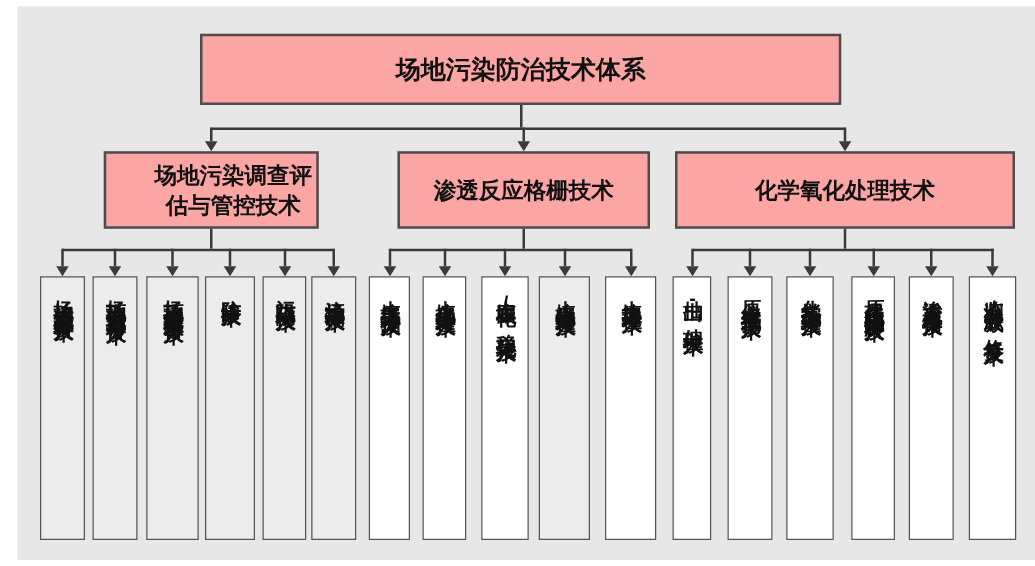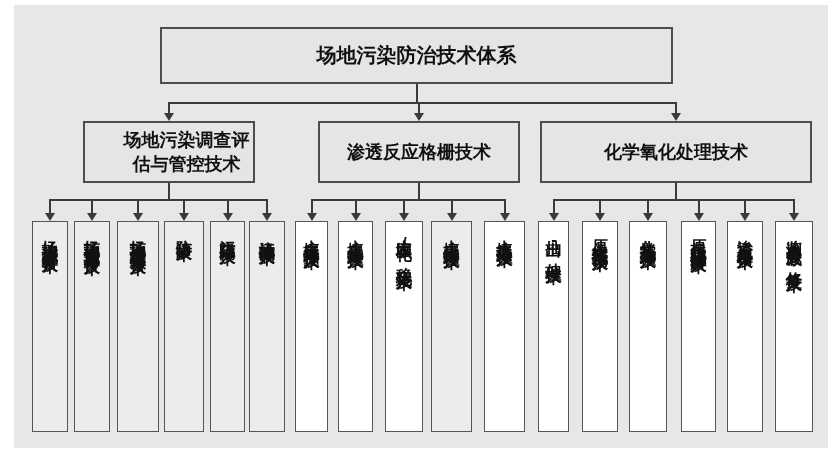--- a/index.html
+++ b/index.html
@@ -1,19 +1,19 @@
 <!DOCTYPE html>
 <html><head>
 <meta charset="utf-8">
 <style>
   html,body{margin:0;padding:0;background:#ffffff;}
   body{font-family:"Liberation Sans","DejaVu Sans",sans-serif;color:#111;}
   #diagram{position:relative;width:828px;height:453px;background:#ffffff;overflow:hidden;}
   .gray-bg{position:absolute;left:14px;top:5px;width:814px;height:443px;background:#e7e7e7;}
-  .node{position:absolute;box-sizing:border-box;background:#e5e5e5;border:2px solid #4d4d4d;
+  .node{position:absolute;box-sizing:border-box;background:#fca5a5;border:2px solid #4d4d4d;
         display:flex;align-items:center;justify-content:center;text-align:center;}
   .root{left:160px;top:27px;width:513px;height:57px;font-size:20px;font-weight:bold;}
   .branch{font-size:18px;font-weight:bold;line-height:1.35;}
   #b0{left:83px;top:121px;width:172px;height:62px;}
   #b0 span{display:inline-block;max-width:134px;margin-left:35px;}
   #b1{left:318px;top:121px;width:202px;height:62px;}
   #b2{left:540px;top:121px;width:272px;height:62px;}
   .leaf{position:absolute;top:221px;height:211px;box-sizing:border-box;background:#ffffff;
         border:1.5px solid #555;display:flex;align-items:flex-start;justify-content:center;}
   .leaf.shaded{background:#ececec;}

